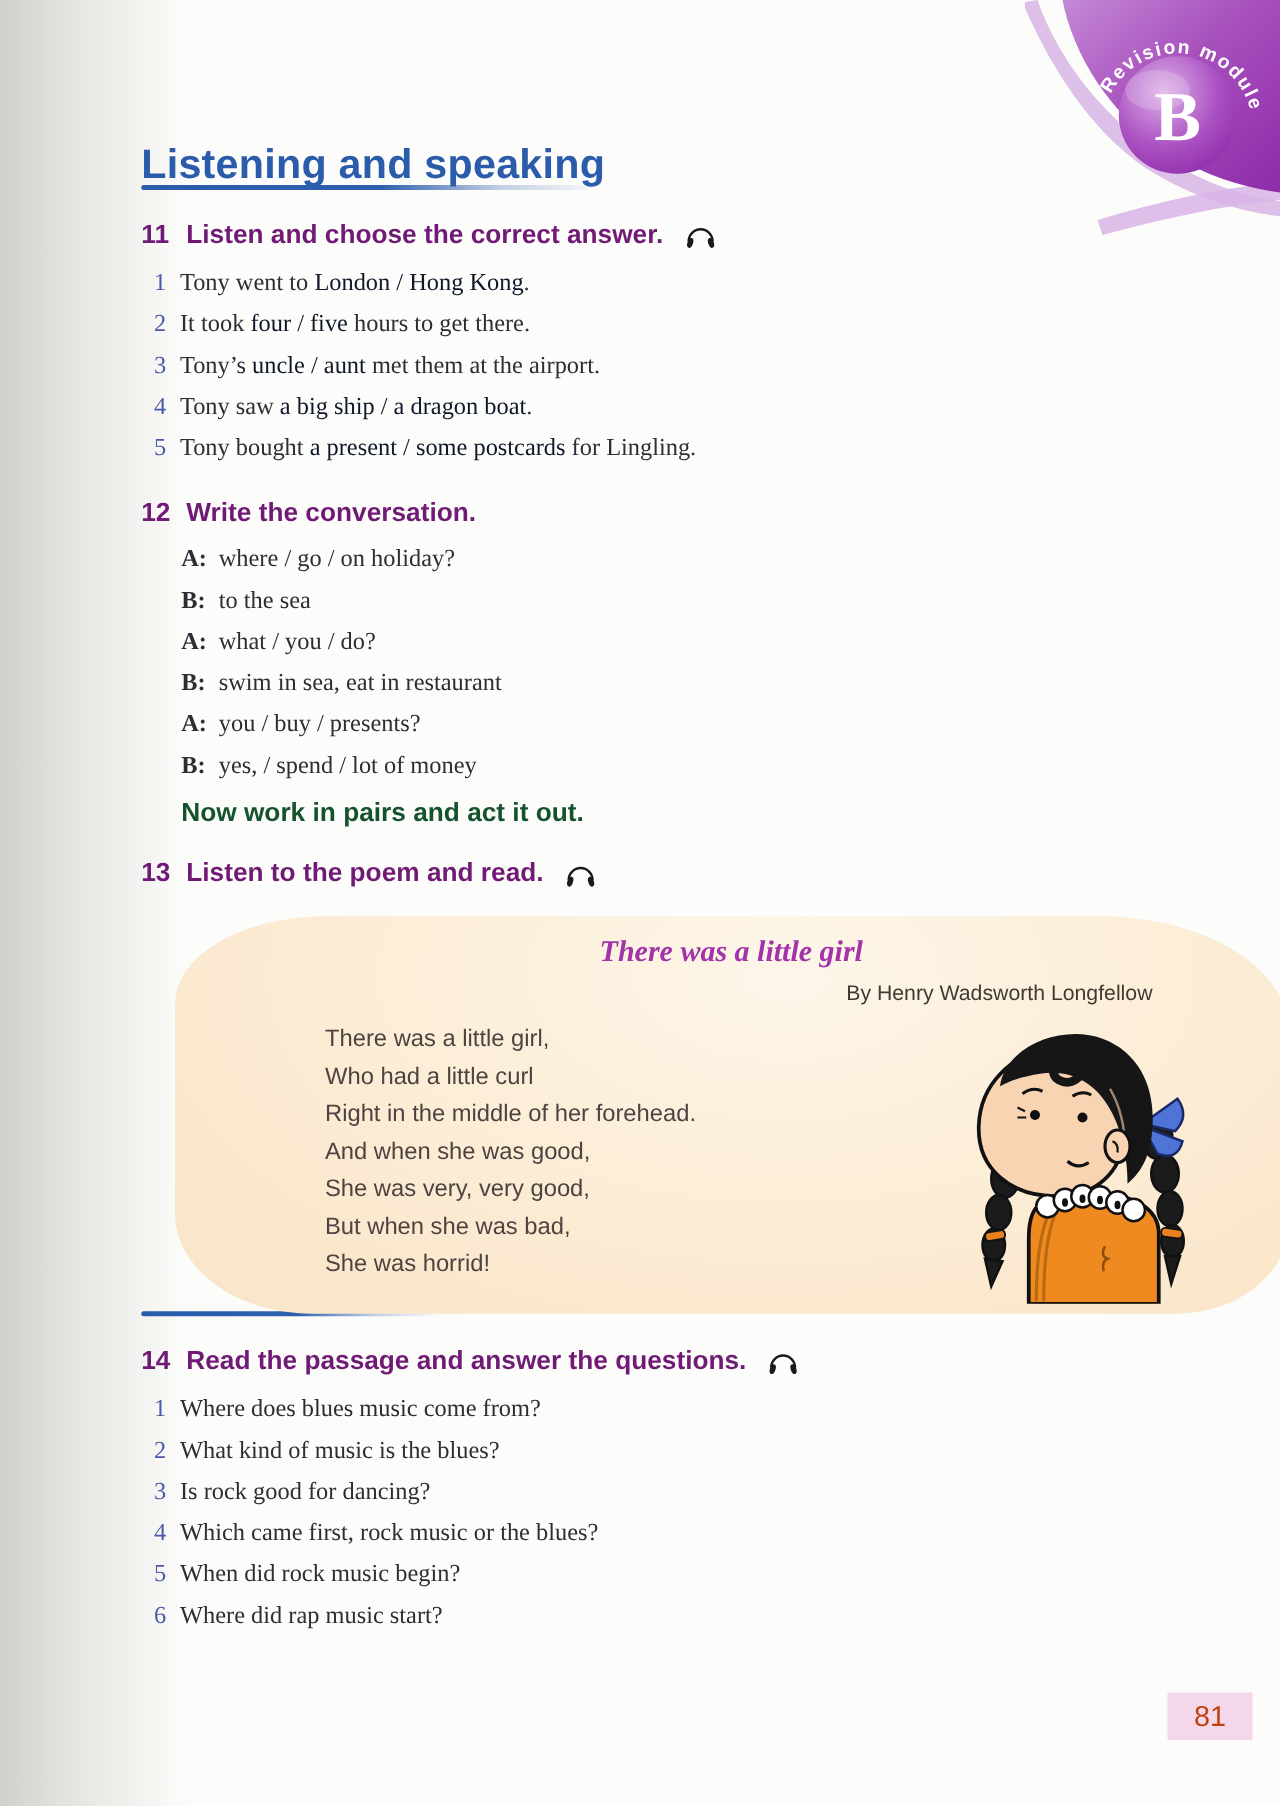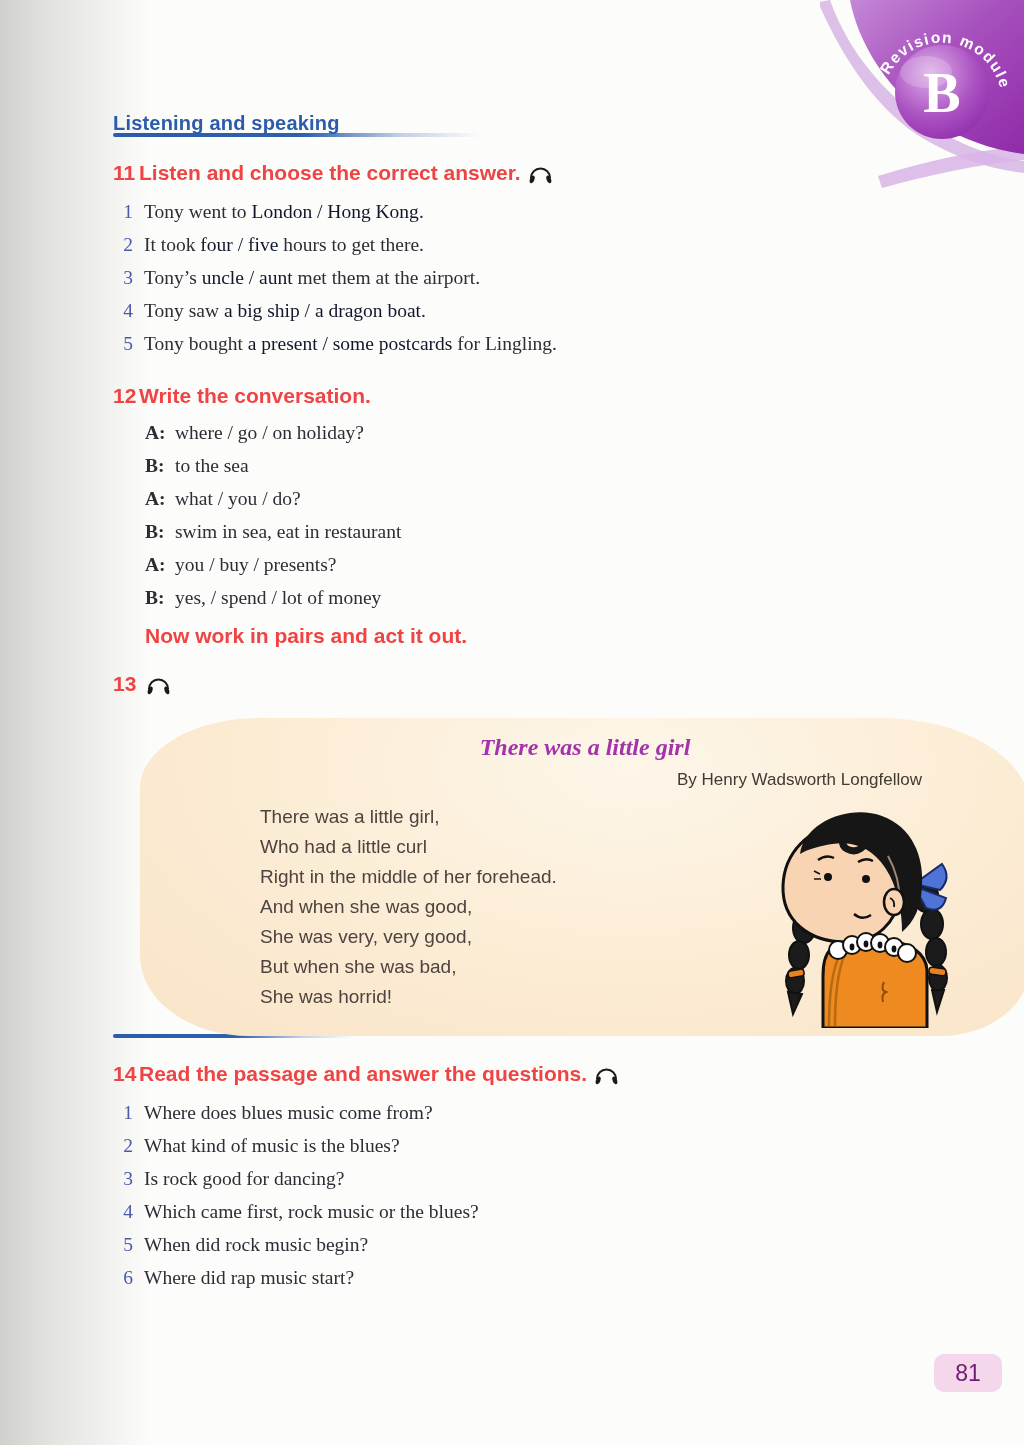--- a/index.html
+++ b/index.html
@@ -4,57 +4,57 @@
 <style>
   * { margin:0; padding:0; box-sizing:border-box; }
   body { width:1024px; height:1445px; font-family:"Liberation Sans", sans-serif; background:#ffffff; }
   .page { position:relative; width:1024px; height:1445px; background:#fcfcfa; overflow:hidden; }
   .page-edge { position:absolute; left:0; top:0; bottom:0; width:150px;
     background:linear-gradient(to right, #d0d0cd 0%, #e3e3e0 35%, rgba(250,250,248,0) 100%); }
 
   .content { position:absolute; left:113px; top:112px; width:830px; }
 
   
-  h2.sec { color:#2b5cab; font-size:20px; font-weight:bold; letter-spacing:0.2px; }
+  h2.sec { color:#2b5cab; font-size:33px; font-weight:bold; letter-spacing:0.2px; }
   .rule { height:4px; border-radius:2px; margin-top:-2px;
     background:linear-gradient(to right, #2b5cab 0%, #2f60ae 52%, rgba(148,170,210,0.55) 78%, rgba(255,255,255,0) 100%); }
   .rule-listening { width:368px; }
   .rule-reading { width:240px; }
 
   
-  .task-head { display:flex; align-items:center; font-size:21px; font-weight:bold; color:#ef4444; margin-top:24px; }
+  .task-head { display:flex; align-items:center; gap:10px; font-size:21px; font-weight:bold; color:#701a75; margin-top:24px; }
   .task-head .num { min-width:26px; }
   .hp { width:27px; height:23px; margin-left:6px; flex:0 0 auto; }
 
   
   .list { margin-top:10px; font-family:"Liberation Serif", serif; font-size:19.5px; color:#2d2d36; }
   .list .row { display:flex; line-height:33px; }
   .list .n { width:20px; text-align:right; margin-right:11px; color:#4a5aa8; flex:0 0 auto; }
   .choice { color:#0f172a; }
 
   
   .dialog { margin-top:8px; font-family:"Liberation Serif", serif; font-size:19.5px; color:#2d2d36; }
   .dialog .row { display:flex; line-height:33px; }
   .dialog .spk { font-weight:bold; width:30px; margin-left:32px; flex:0 0 auto; }
-  .followup { margin-top:10px; margin-left:32px; font-size:21px; font-weight:bold; color:#ef4444; }
+  .followup { margin-top:10px; margin-left:32px; font-size:21px; font-weight:bold; color:#14532d; }
 
   
   .poem-box { position:relative; margin-top:22px; margin-left:27px; width:890px; height:318px;
     background:radial-gradient(ellipse at 55% 15%, #fdf6e9 0%, #fcedd6 48%, #f9e4c7 100%);
     border-radius:120px 150px 90px 110px / 70px 90px 70px 80px; }
   .poem-title { padding-top:16px; text-align:center; font-family:"Liberation Serif", serif;
     font-style:italic; font-weight:bold; font-size:24px; color:#a233a8; }
   .poem-by { margin-top:9px; margin-right:108px; text-align:right; font-size:17px; color:#403a33; }
   .poem-lines { margin-top:12px; margin-left:120px; font-size:19px; line-height:30px; color:#4d4340; }
   .girl { position:absolute; right:52px; top:82px; width:212px; height:228px; }
 
   
   .pagenum { position:absolute; right:22px; bottom:53px; width:68px; height:38px; background:#f4d7ea;
-    border-radius:10px; display:flex; align-items:center; justify-content:center;
-    font-size:23px; color:#701a75; }
+    border-radius:0; display:flex; align-items:center; justify-content:center;
+    font-size:23px; color:#c2410c; }
 
   .corner { position:absolute; top:0; right:0; width:204px; height:188px; }
 </style>
 </head>
 <body>
 
 <div class="page">
   <div class="page-edge"></div>
 
   <svg class="corner" viewBox="0 0 204 188">
@@ -148,20 +148,21 @@
       </div>
       <div class="row">
         <span class="spk">B:</span>
         <span>yes, / spend / lot of money</span>
       </div>
     </div>
     <div class="followup">Now work in pairs and act it out.</div>
 
     <div class="task-head">
       <span class="num">13</span>
+      <span>Listen to the poem and read.</span>
       <svg class="hp" viewBox="0 0 24 20">
         <path d="M3.5,14 a8.5,8.5 0 0 1 17,0" fill="none" stroke="#1a1a1a" stroke-width="1.7"></path>
         <ellipse cx="4.6" cy="15.2" rx="2" ry="3.6" transform="rotate(18 4.6 15.2)" fill="#1a1a1a"></ellipse>
         <ellipse cx="19.4" cy="15.2" rx="2" ry="3.6" transform="rotate(-18 19.4 15.2)" fill="#1a1a1a"></ellipse>
       </svg>
     </div>
 
     <div class="poem-box">
       <div class="poem-title">There was a little girl</div>
       <div class="poem-by">By Henry Wadsworth Longfellow</div>

